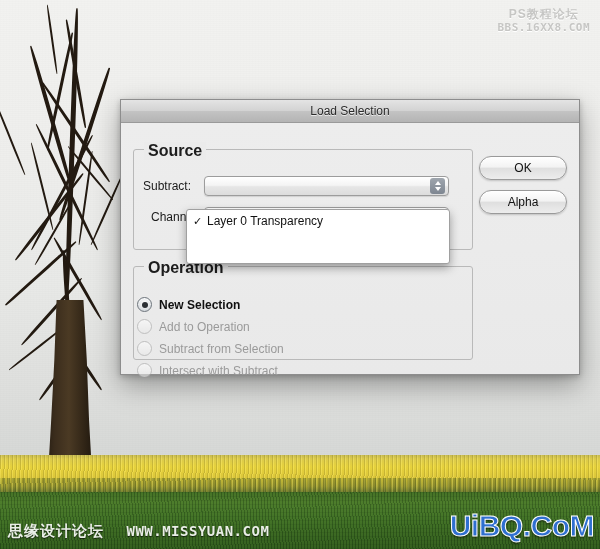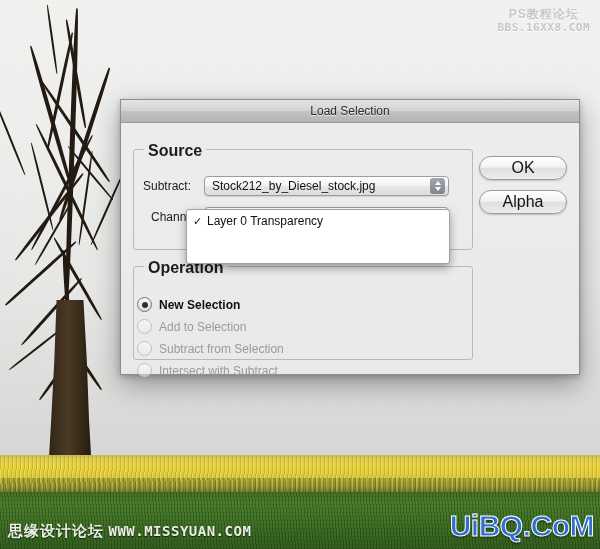--- a/index.html
+++ b/index.html
@@ -117,21 +117,21 @@
   .wm-tr .en { font-size: 11px; font-weight: bold; letter-spacing: .5px; font-family: "DejaVu Sans Mono", monospace; }
 
   .wm-bl {
     position: absolute; left: 8px; bottom: 8px;
     color: #e9eee6; font-weight: bold;
     text-shadow: 0 1px 1px rgba(0,0,0,.65);
     user-select: none;
     white-space: nowrap;
   }
   .wm-bl .cn { font-size: 15px; letter-spacing: 1px; }
-  .wm-bl .en { font-size: 14px; letter-spacing: .5px; font-family: "DejaVu Sans Mono", monospace; }
+  .wm-bl .en { font-size: 14px; letter-spacing: .5px; font-family: "DejaVu Sans Mono", monospace; margin-left: 18px; }
 
   .wm-br {
     position: absolute; right: 6px; bottom: 6px;
     font-size: 30px; font-weight: bold;
     color: #2f6fd0;
     -webkit-text-stroke: 1px #ffffff;
     text-shadow: 0 2px 2px rgba(0,0,0,.45);
     user-select: none;
     letter-spacing: -.5px;
   }
@@ -272,21 +272,21 @@
 
   
   .pill {
     position: absolute;
     width: 88px; height: 24px;
     border-radius: 12px;
     border: 1px solid #9a9a9a;
     background: linear-gradient(180deg, #ffffff 0%, #f3f3f3 45%, #dfdfdf 52%, #ededed 100%);
     box-shadow: inset 0 1px 0 #ffffff, 0 1px 2px rgba(0,0,0,.18);
     display: flex; align-items: center; justify-content: center;
-    font-size: 16px; color: #121212;
+    font-size: 12px; color: #121212;
     box-sizing: border-box;
   }
   #ok-button { left: 358px; top: 33px; }
   #cancel-button { left: 358px; top: 67px; }
 </style>
 </head>
 <body>
 
 <div id="screen">
 
@@ -348,21 +348,20 @@
     <div class="dialog-body">
 
       <div class="group" id="group-source">
         <span class="legend">Source</span>
       </div>
 
       <div class="row" style="left:22px;top:56px;">
         <span class="field-label">Subtract:</span>
       </div>
       <div class="popup" id="document-popup">
-        <span>Stock212_by_Diesel_stock.jpg</span>
         <span class="arrows">
           <span class="tri-up"></span>
             <span class="tri-dn"></span>
         </span>
       </div>
 
       <div class="row" style="left:30px;top:87px;">
         <span class="field-label">Channel:</span>
       </div>
       <div class="popup" id="channel-popup">
@@ -384,21 +383,21 @@
       <div class="group" id="group-operation">
         <span class="legend">Operation</span>
       </div>
 
       <div class="radio-row enabled" style="left:16px;top:174px;text-align:right;">
         <span class="radio on"></span>
         <span class="lbl">New Selection</span>
       </div>
       <div class="radio-row disabled" style="left:16px;top:196px;">
         <span class="radio off"></span>
-        <span class="lbl">Add to Selection</span>
+        <span class="lbl">Add to Operation</span>
       </div>
       <div class="radio-row disabled" style="left:16px;top:218px;">
         <span class="radio off"></span>
         <span class="lbl">Subtract from Selection</span>
       </div>
       <div class="radio-row disabled" style="left:16px;top:240px;">
         <span class="radio off"></span>
         <span class="lbl">Intersect with Subtract</span>
       </div>
 

